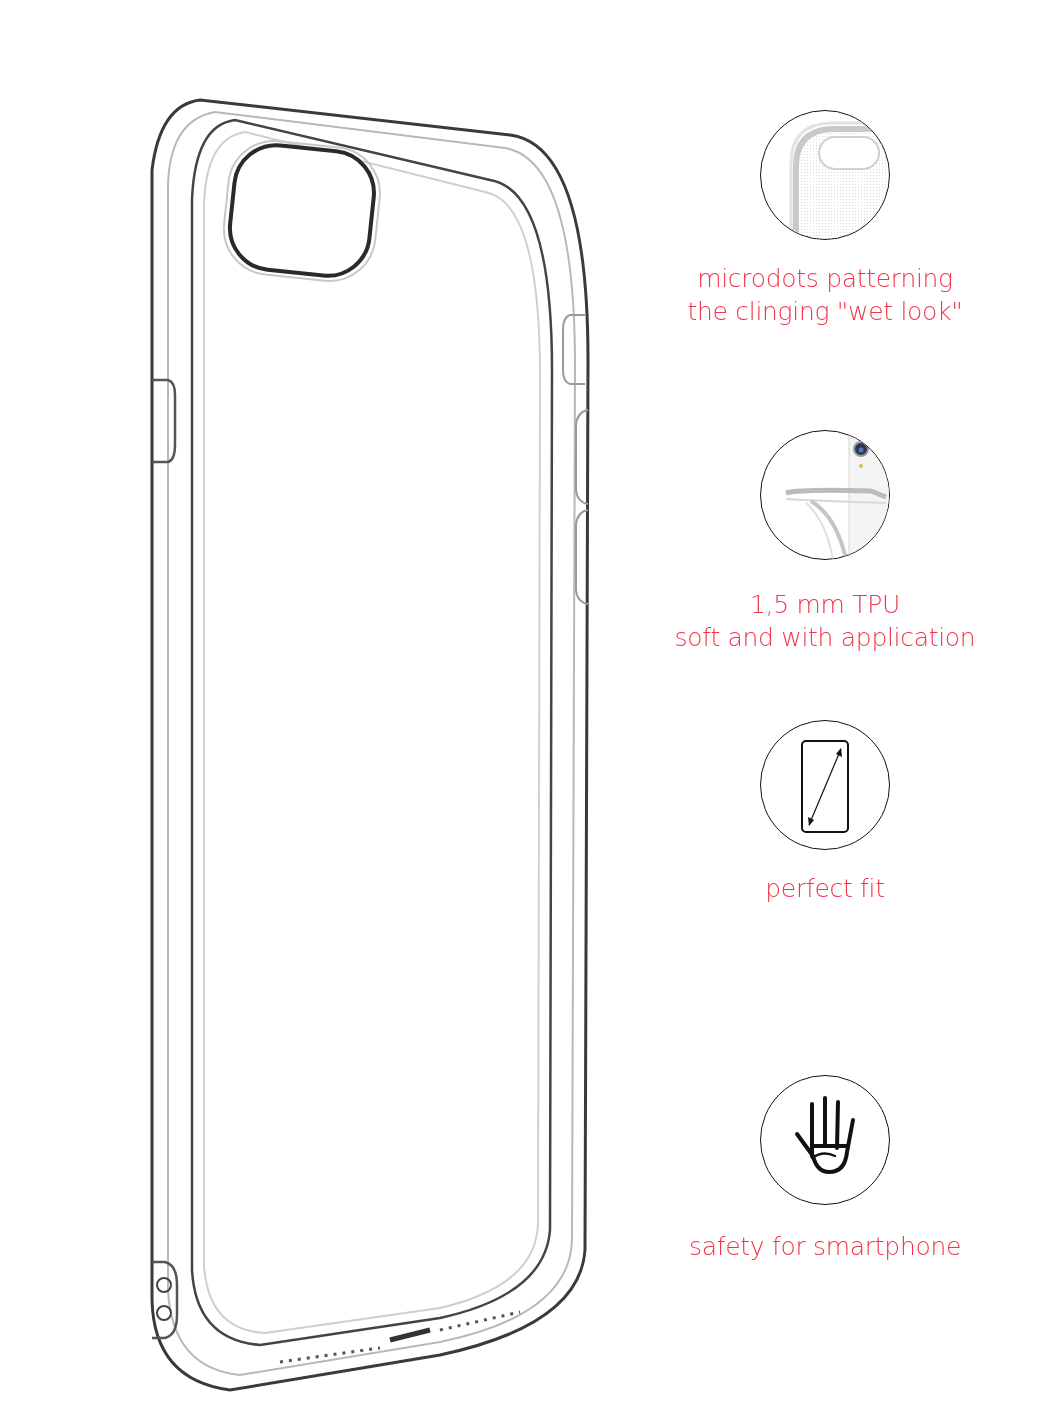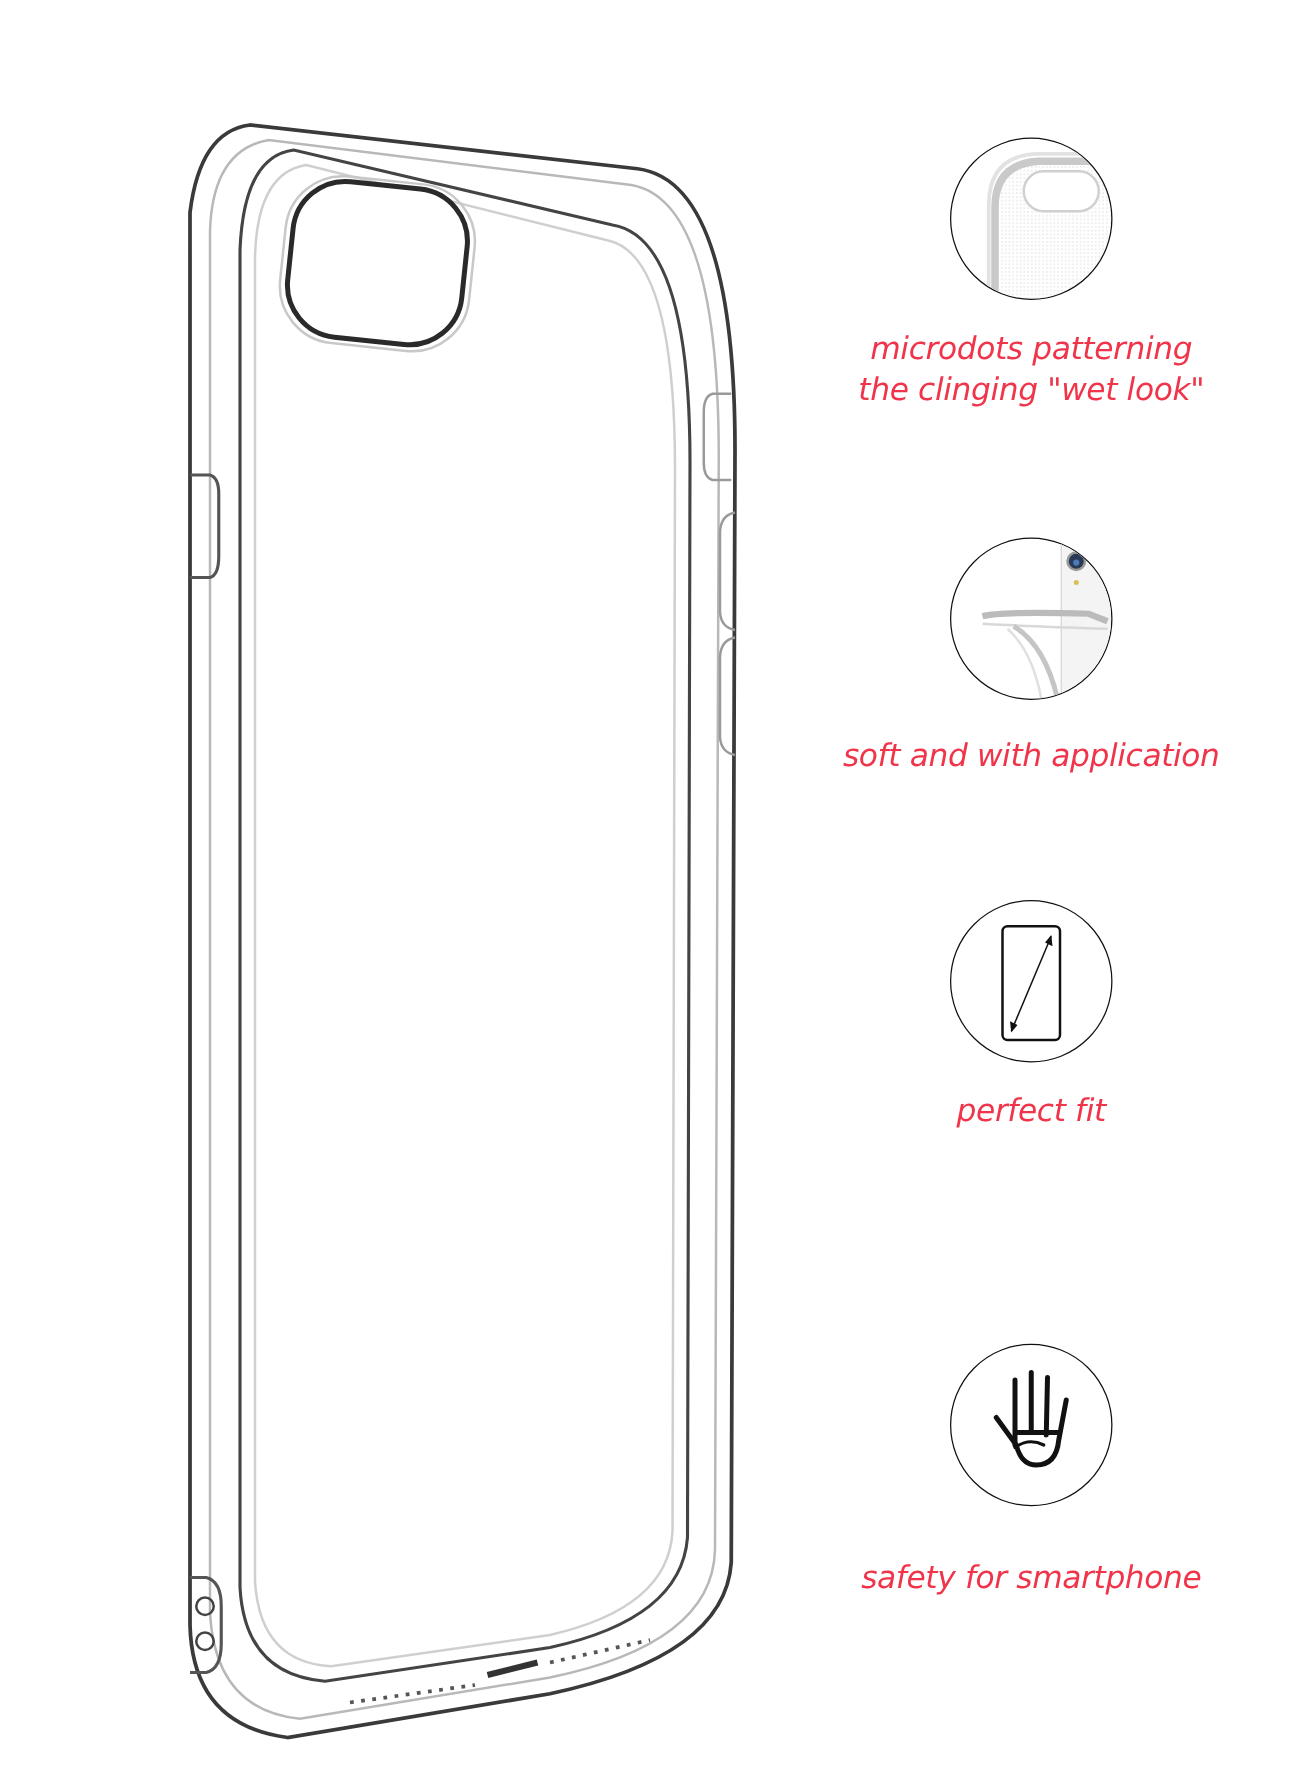--- a/index.html
+++ b/index.html
@@ -2,21 +2,21 @@
 <html><head>
 <meta charset="utf-8">
 <style>
   html, body { margin:0; padding:0; background:#ffffff; }
   body { width:1047px; height:1427px; position:relative; overflow:hidden; font-family:"DejaVu Sans", sans-serif; }
   .product { position:absolute; left:140px; top:90px; width:470px; height:1330px; }
   .feature { position:absolute; left:660px; width:330px; text-align:center; }
   .circle { width:128px; height:128px; border:1.5px solid #111; border-radius:50%; margin:0 auto; position:relative; overflow:hidden; background:#fff; }
   .circle svg { position:absolute; left:0; top:0; }
   .caption { color:#f0344a; font-size:25px; line-height:33px; font-weight:300; letter-spacing:-0.3px; margin-top:22px; font-family:"DejaVu Sans", sans-serif; }
-  .caption span { display:block;font-style:italic; }
+  .caption span { display:block; }
 </style>
 </head>
 <body>
 
 <div class="product">
   <svg width="470" height="1330" viewBox="0 0 470 1330" xmlns="http://www.w3.org/2000/svg">
     <defs>
       <linearGradient id="edgeL" x1="0" x2="1">
         <stop offset="0" stop-color="#9a9a9a"></stop>
         <stop offset="0.5" stop-color="#e8e8e8"></stop>
@@ -78,20 +78,21 @@
       <circle cx="100" cy="18" r="7" fill="#2a3a55" stroke="#999" stroke-width="2"></circle>
       <circle cx="100" cy="19" r="2.5" fill="#4a7ab8"></circle>
       <circle cx="100" cy="35" r="2" fill="#d8c050"></circle>
       <path d="M25 62 Q40 58 110 60 L125 66" fill="none" stroke="#bbb" stroke-width="5"></path>
       <path d="M25 68 Q60 70 125 72" fill="none" stroke="#d8d8d8" stroke-width="2"></path>
       <path d="M50 70 Q75 85 85 128" fill="none" stroke="#c5c5c5" stroke-width="4"></path>
       <path d="M45 72 Q65 90 72 128" fill="none" stroke="#e0e0e0" stroke-width="2"></path>
     </svg>
   </div>
   <div class="caption" style="margin-top:28px;">
+    <span>1,5 mm TPU</span>
     <span>soft and with application</span>
   </div>
 </div>
 
 <div class="feature" style="top:720px;">
   <div class="circle">
     <svg width="128" height="128" viewBox="0 0 128 128">
       <rect x="41" y="20" width="46" height="91" rx="4" fill="none" stroke="#111" stroke-width="2"></rect>
       <line x1="48" y1="104" x2="80" y2="28" stroke="#111" stroke-width="1.2"></line>
       <polygon points="80,27 81,36 75,33" fill="#111"></polygon>
@@ -108,16 +109,16 @@
     <svg width="128" height="128" viewBox="0 0 128 128">
       <path d="M36 58 L52 80 Q56 96 68 96 Q84 96 86 76 L92 44" fill="none" stroke="#111" stroke-width="4" stroke-linecap="round" stroke-linejoin="round"></path>
       <line x1="51" y1="80" x2="51" y2="28" stroke="#111" stroke-width="4" stroke-linecap="round"></line>
       <line x1="51" y1="60" x2="51" y2="60" stroke="#111" stroke-width="4"></line>
       <line x1="64" y1="70" x2="64" y2="22" stroke="#111" stroke-width="4" stroke-linecap="round"></line>
       <line x1="76" y1="72" x2="77" y2="26" stroke="#111" stroke-width="4" stroke-linecap="round"></line>
       <line x1="52" y1="70" x2="86" y2="70" stroke="#111" stroke-width="4" stroke-linecap="round"></line>
       <path d="M51 82 Q62 74 74 80" fill="none" stroke="#111" stroke-width="2.5" stroke-linecap="round"></path>
     </svg>
   </div>
-  <div class="caption" style="margin-top:40px;">
+  <div class="caption" style="margin-top:25px;">
     <span>safety for smartphone</span>
   </div>
 </div>
 
 </body></html>

